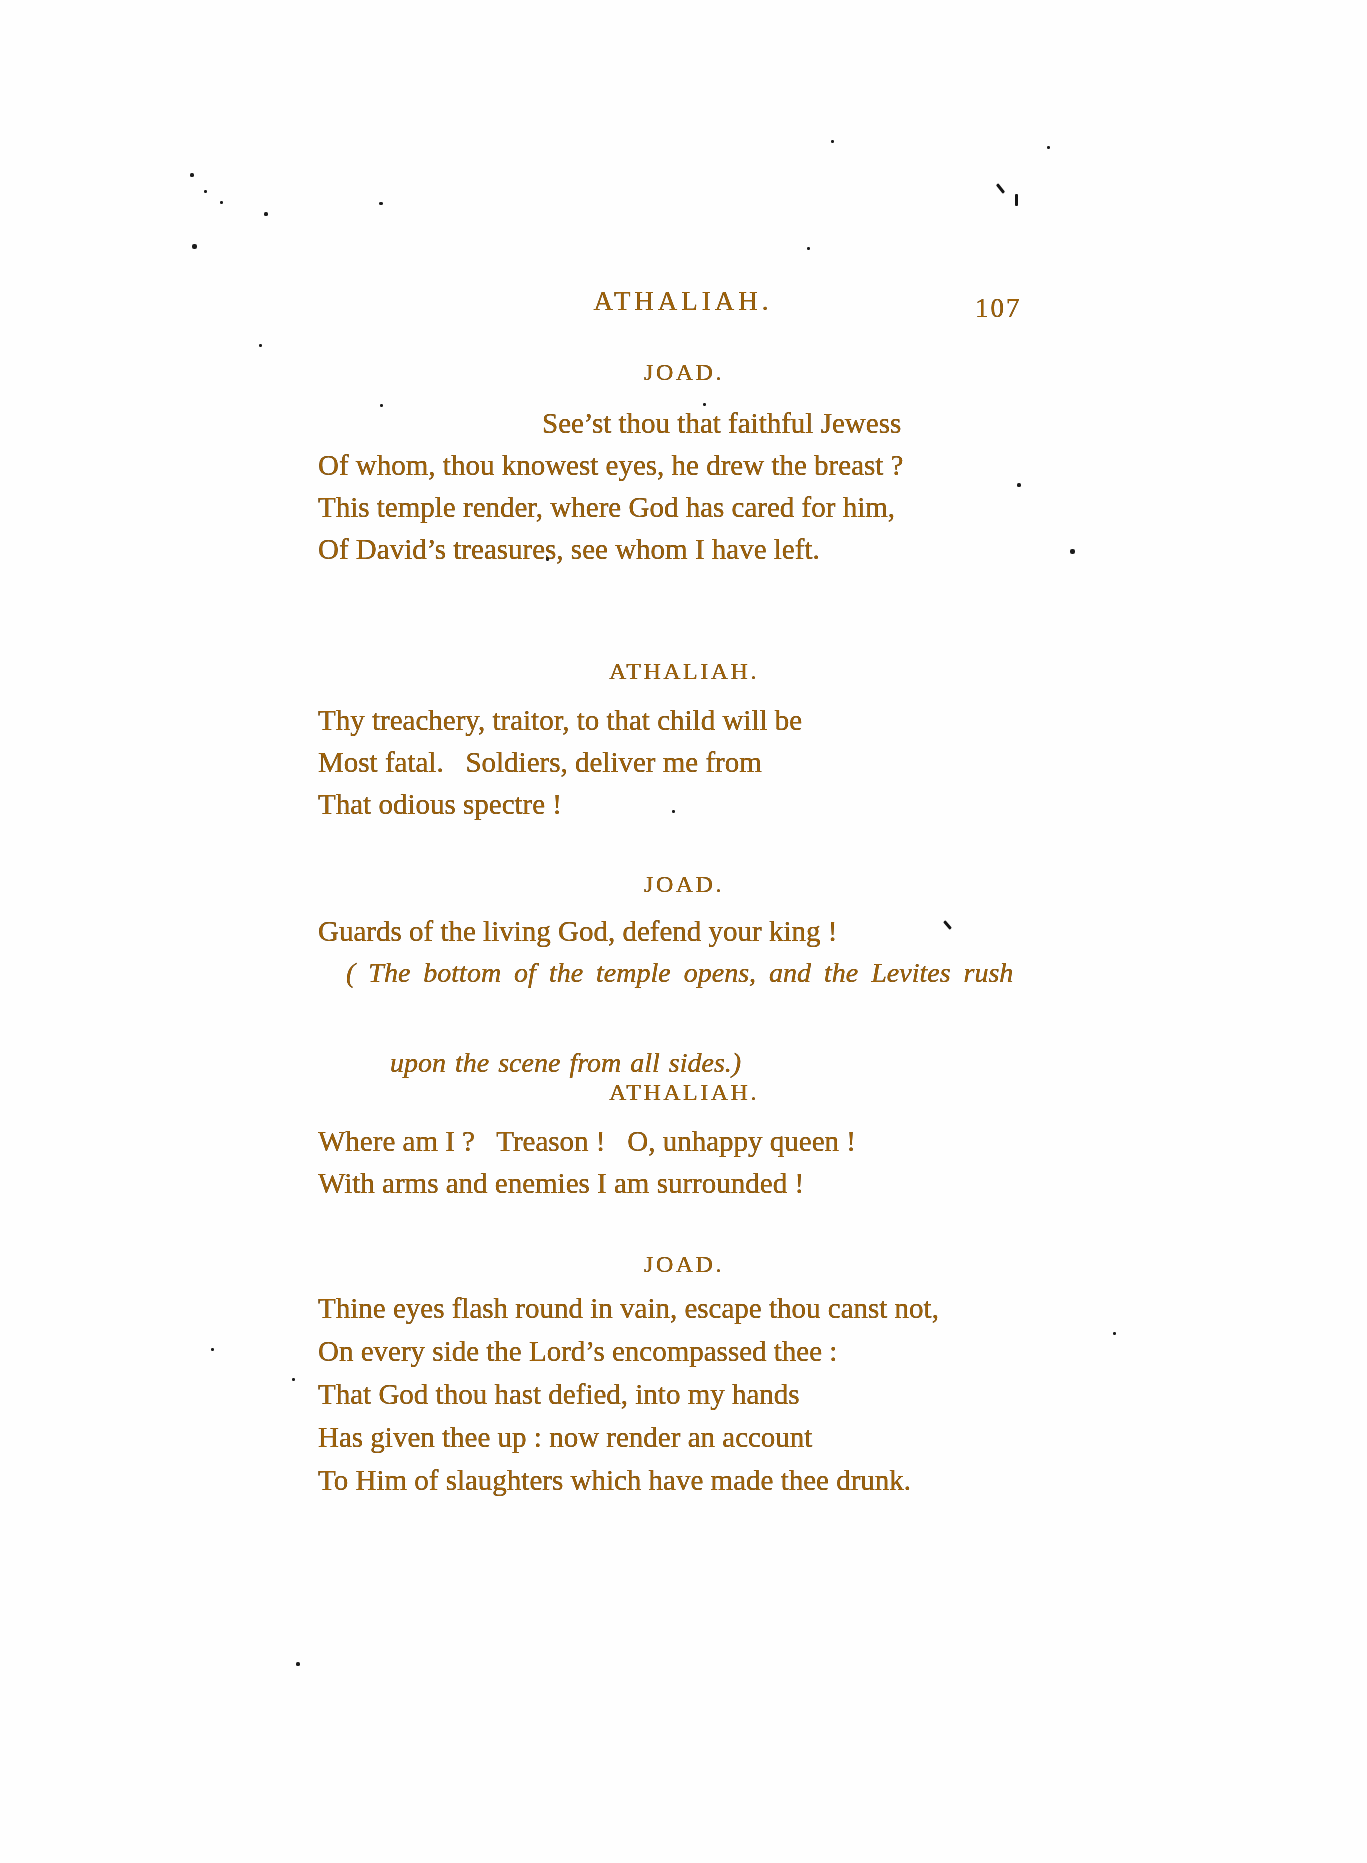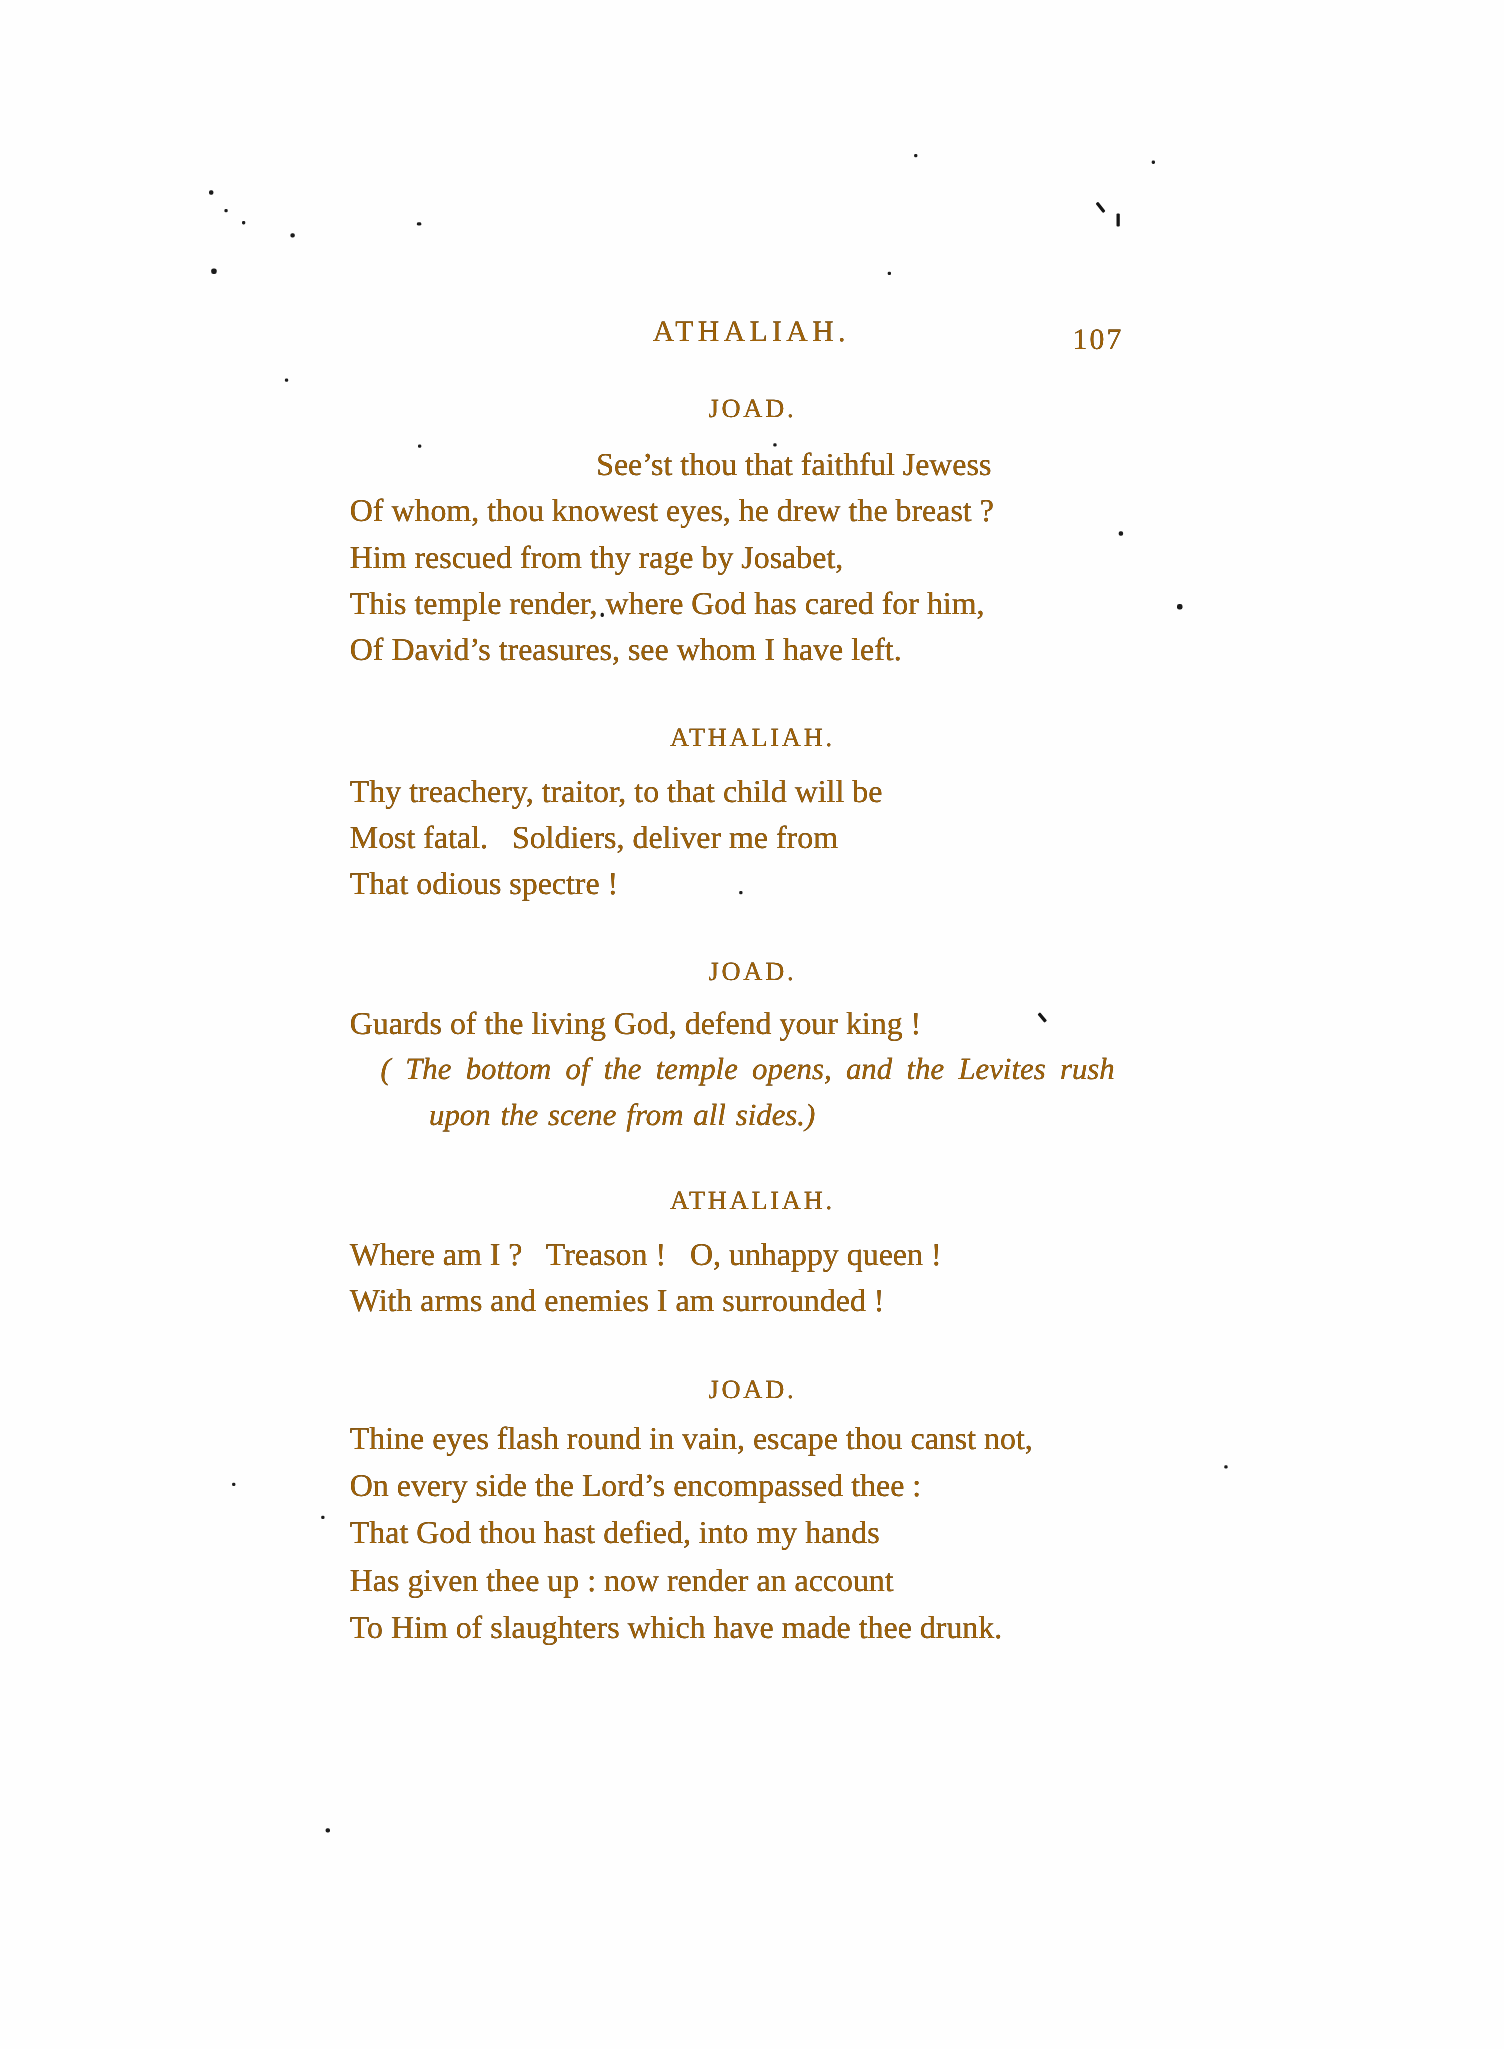--- a/index.html
+++ b/index.html
@@ -34,39 +34,38 @@
   .verse{position:absolute;left:318px;width:760px;}
   .line{
     font-size:29px;line-height:42px;
     white-space:pre-wrap;
     text-shadow:0 0 .4px #000;
   }
   .v5 .line{line-height:43px;}
   .indent-hemistich{margin-left:224px;}
   .stage{font-style:italic;font-size:28px;}
   .stage-1{margin-left:28px;word-spacing:6px;}
-  .stage-2{margin-left:72px;word-spacing:2px;}
+  .stage-2{margin-left:72px;word-spacing:2px;margin-top:48px;}
   .speck{position:absolute;background:#1b1b1b;border-radius:40%;}
   .tick{position:absolute;background:#151515;border-radius:1px;}
 </style>
 </head>
 <body>
 
 <div class="page">
 
   <div class="running-head">
     <span class="head-title">ATHALIAH.</span>
   </div>
   <div class="page-number">107</div>
 
   <div class="speaker" style="top:359px">JOAD.</div>
   <div class="verse" style="top:402px">
     <div class="line indent-hemistich">See’st thou that faithful Jewess</div>
     <div class="line">Of whom, thou knowest eyes, he drew the breast ?</div>
-    <div class="line">Him rescued from thy rage by Josabet,</div>
     <div class="line">This temple render, where God has cared for him,</div>
     <div class="line">Of David’s treasures, see whom I have left.</div>
   </div>
 
   <div class="speaker" style="top:658px">ATHALIAH.</div>
   <div class="verse" style="top:699px">
     <div class="line">Thy treachery, traitor, to that child will be</div>
     <div class="line">Most fatal.   Soldiers, deliver me from</div>
     <div class="line">That odious spectre !</div>
   </div>

